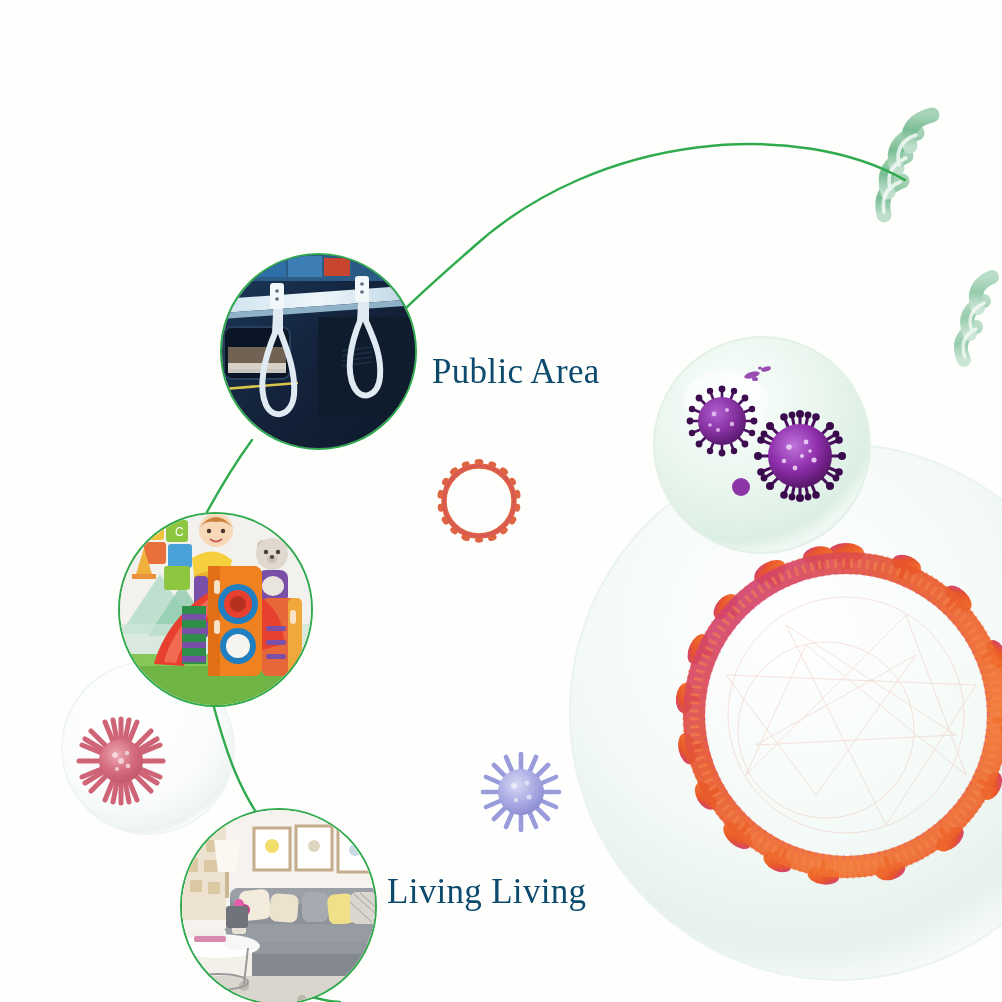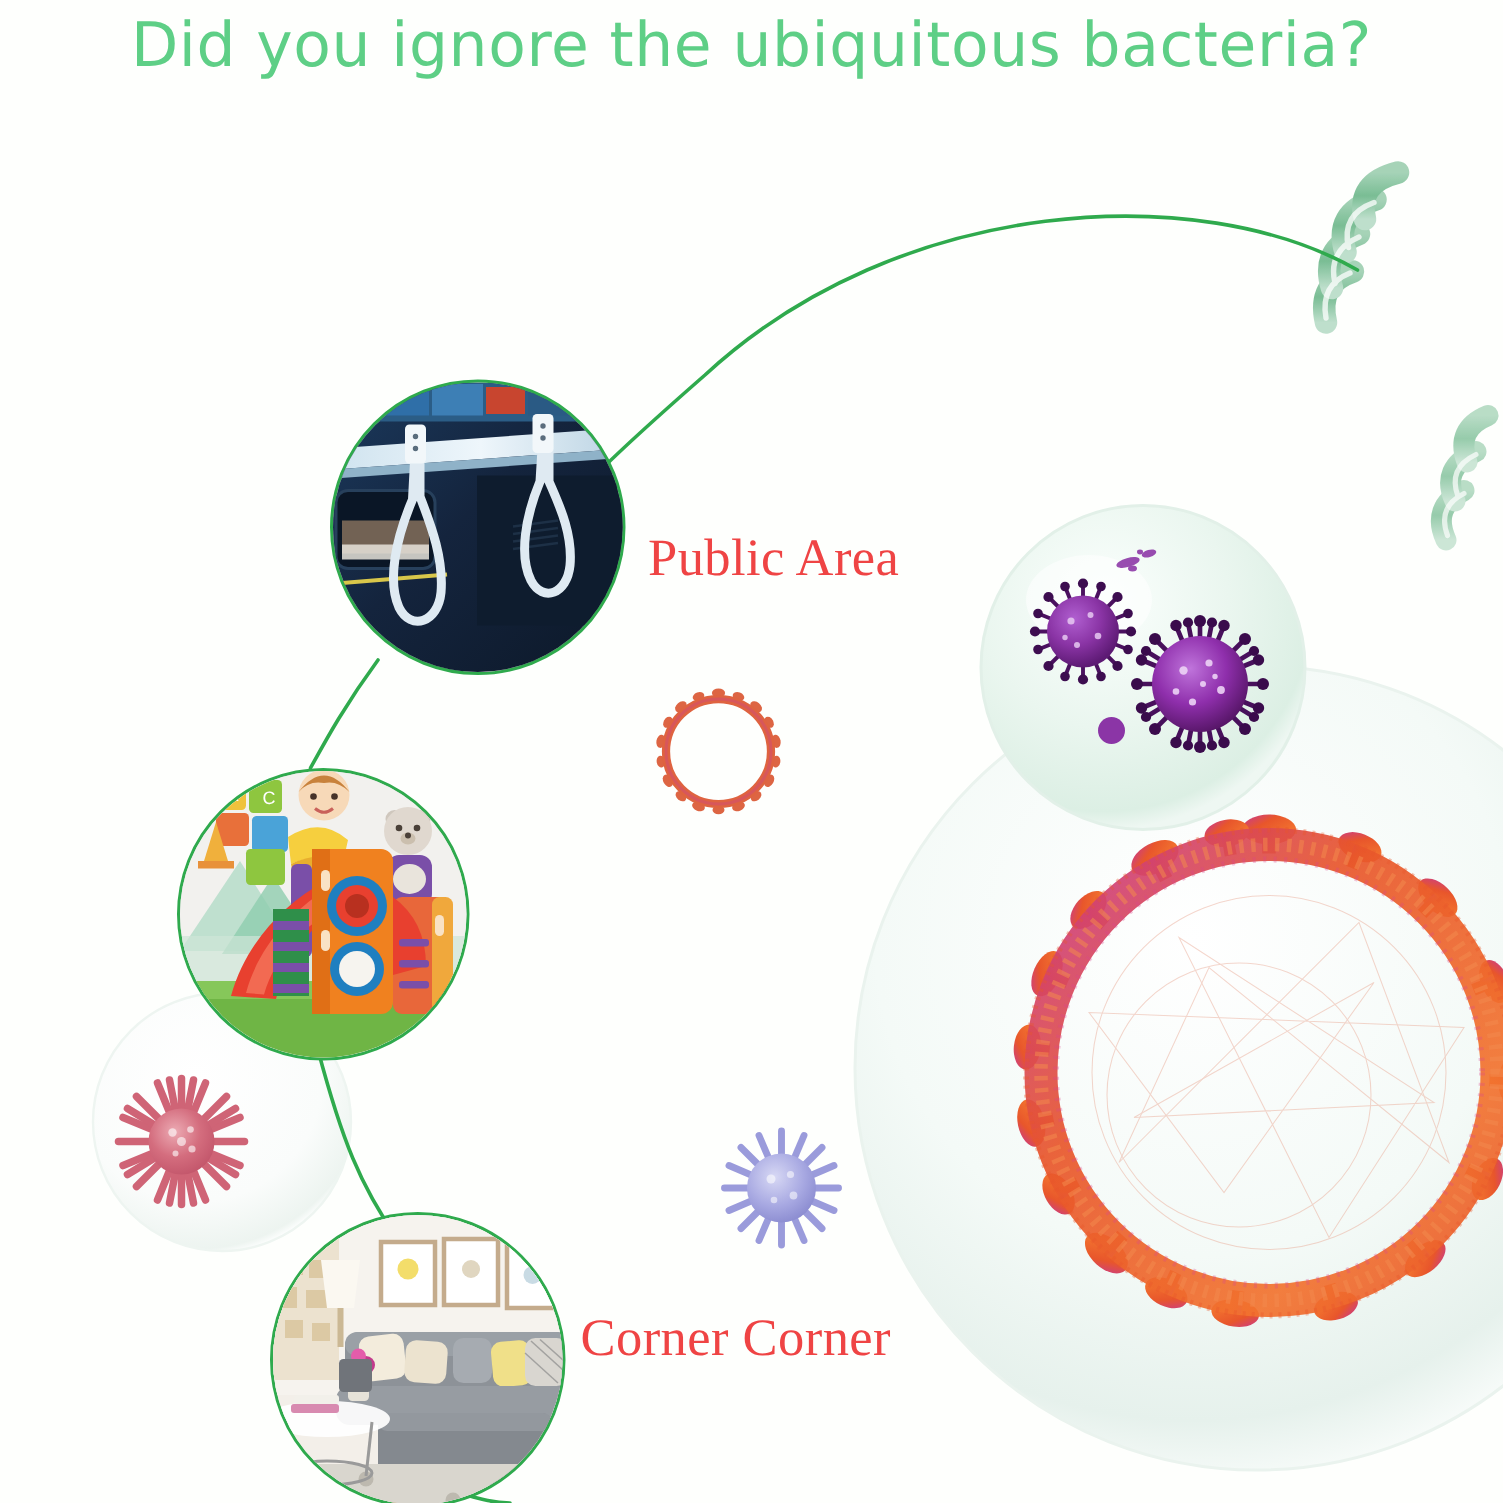--- a/index.html
+++ b/index.html
@@ -57,21 +57,21 @@
   
   #circle-public   { left: 220px; top: 253px;  width: 197px; height: 197px; }
   #circle-kinder   { left: 118px; top: 512px;  width: 195px; height: 195px; }
   #circle-living   { left: 180px; top: 808px;  width: 197px; height: 197px; }
 
   
   .scene-label {
     position: absolute;
     font-family: "Liberation Serif", "DejaVu Serif", serif;
     font-size: 35px;
-    color: #ef4444;
+    color: #0c4a6e;
     white-space: nowrap;
     letter-spacing: 0.3px;
   }
   #label-public { left: 432px; top: 352px; }
   #label-kinder { left: 338px; top: 612px; }
   #label-living { left: 387px; top: 872px; }
 </style>
 </head>
 <body>
 
@@ -512,21 +512,20 @@
     </g>
 
     <g fill="none" stroke="#2faa4d" stroke-width="2.4" stroke-linecap="round">
       <path d="M905,180 C800,120 600,130 470,250 C430,285 408,305 392,322"></path>
       <path d="M252,440 C230,470 218,492 207,512"></path>
       <path d="M212,700 C228,760 240,790 265,826"></path>
       <path d="M305,995 C322,1000 330,1002 340,1002"></path>
     </g>
   </svg>
 
-  <div id="title">Did you ignore the ubiquitous bacteria?</div>
 
   <div id="circle-public" class="photo-circle">
     <div class="photo-inner">
       <svg viewBox="0 0 197 197" width="197" height="197">
         <defs>
           <linearGradient id="trainBg" x1="0" y1="0" x2="1" y2="1">
             <stop offset="0%" stop-color="#1b3a5e"></stop>
             <stop offset="45%" stop-color="#14243d"></stop>
             <stop offset="100%" stop-color="#0c1828"></stop>
           </linearGradient>
@@ -739,15 +738,15 @@
           <rect x="50" y="106" width="14" height="18" rx="3" fill="#e6e2d8"></rect>
           <circle cx="52" cy="102" r="6" fill="#d4459a"></circle>
           <circle cx="62" cy="100" r="6" fill="#c33a8c"></circle>
           <circle cx="57" cy="94" r="5" fill="#e45caa"></circle>
         </g>
 
         <rect x="44" y="96" width="22" height="22" rx="3" fill="#70747a"></rect>
       </svg>
     </div>
   </div>
-  <div class="scene-label" id="label-living">Corner Corner</div>
+  <div class="scene-label" id="label-living">Living Living</div>
 
 </div>
 
 </body></html>

